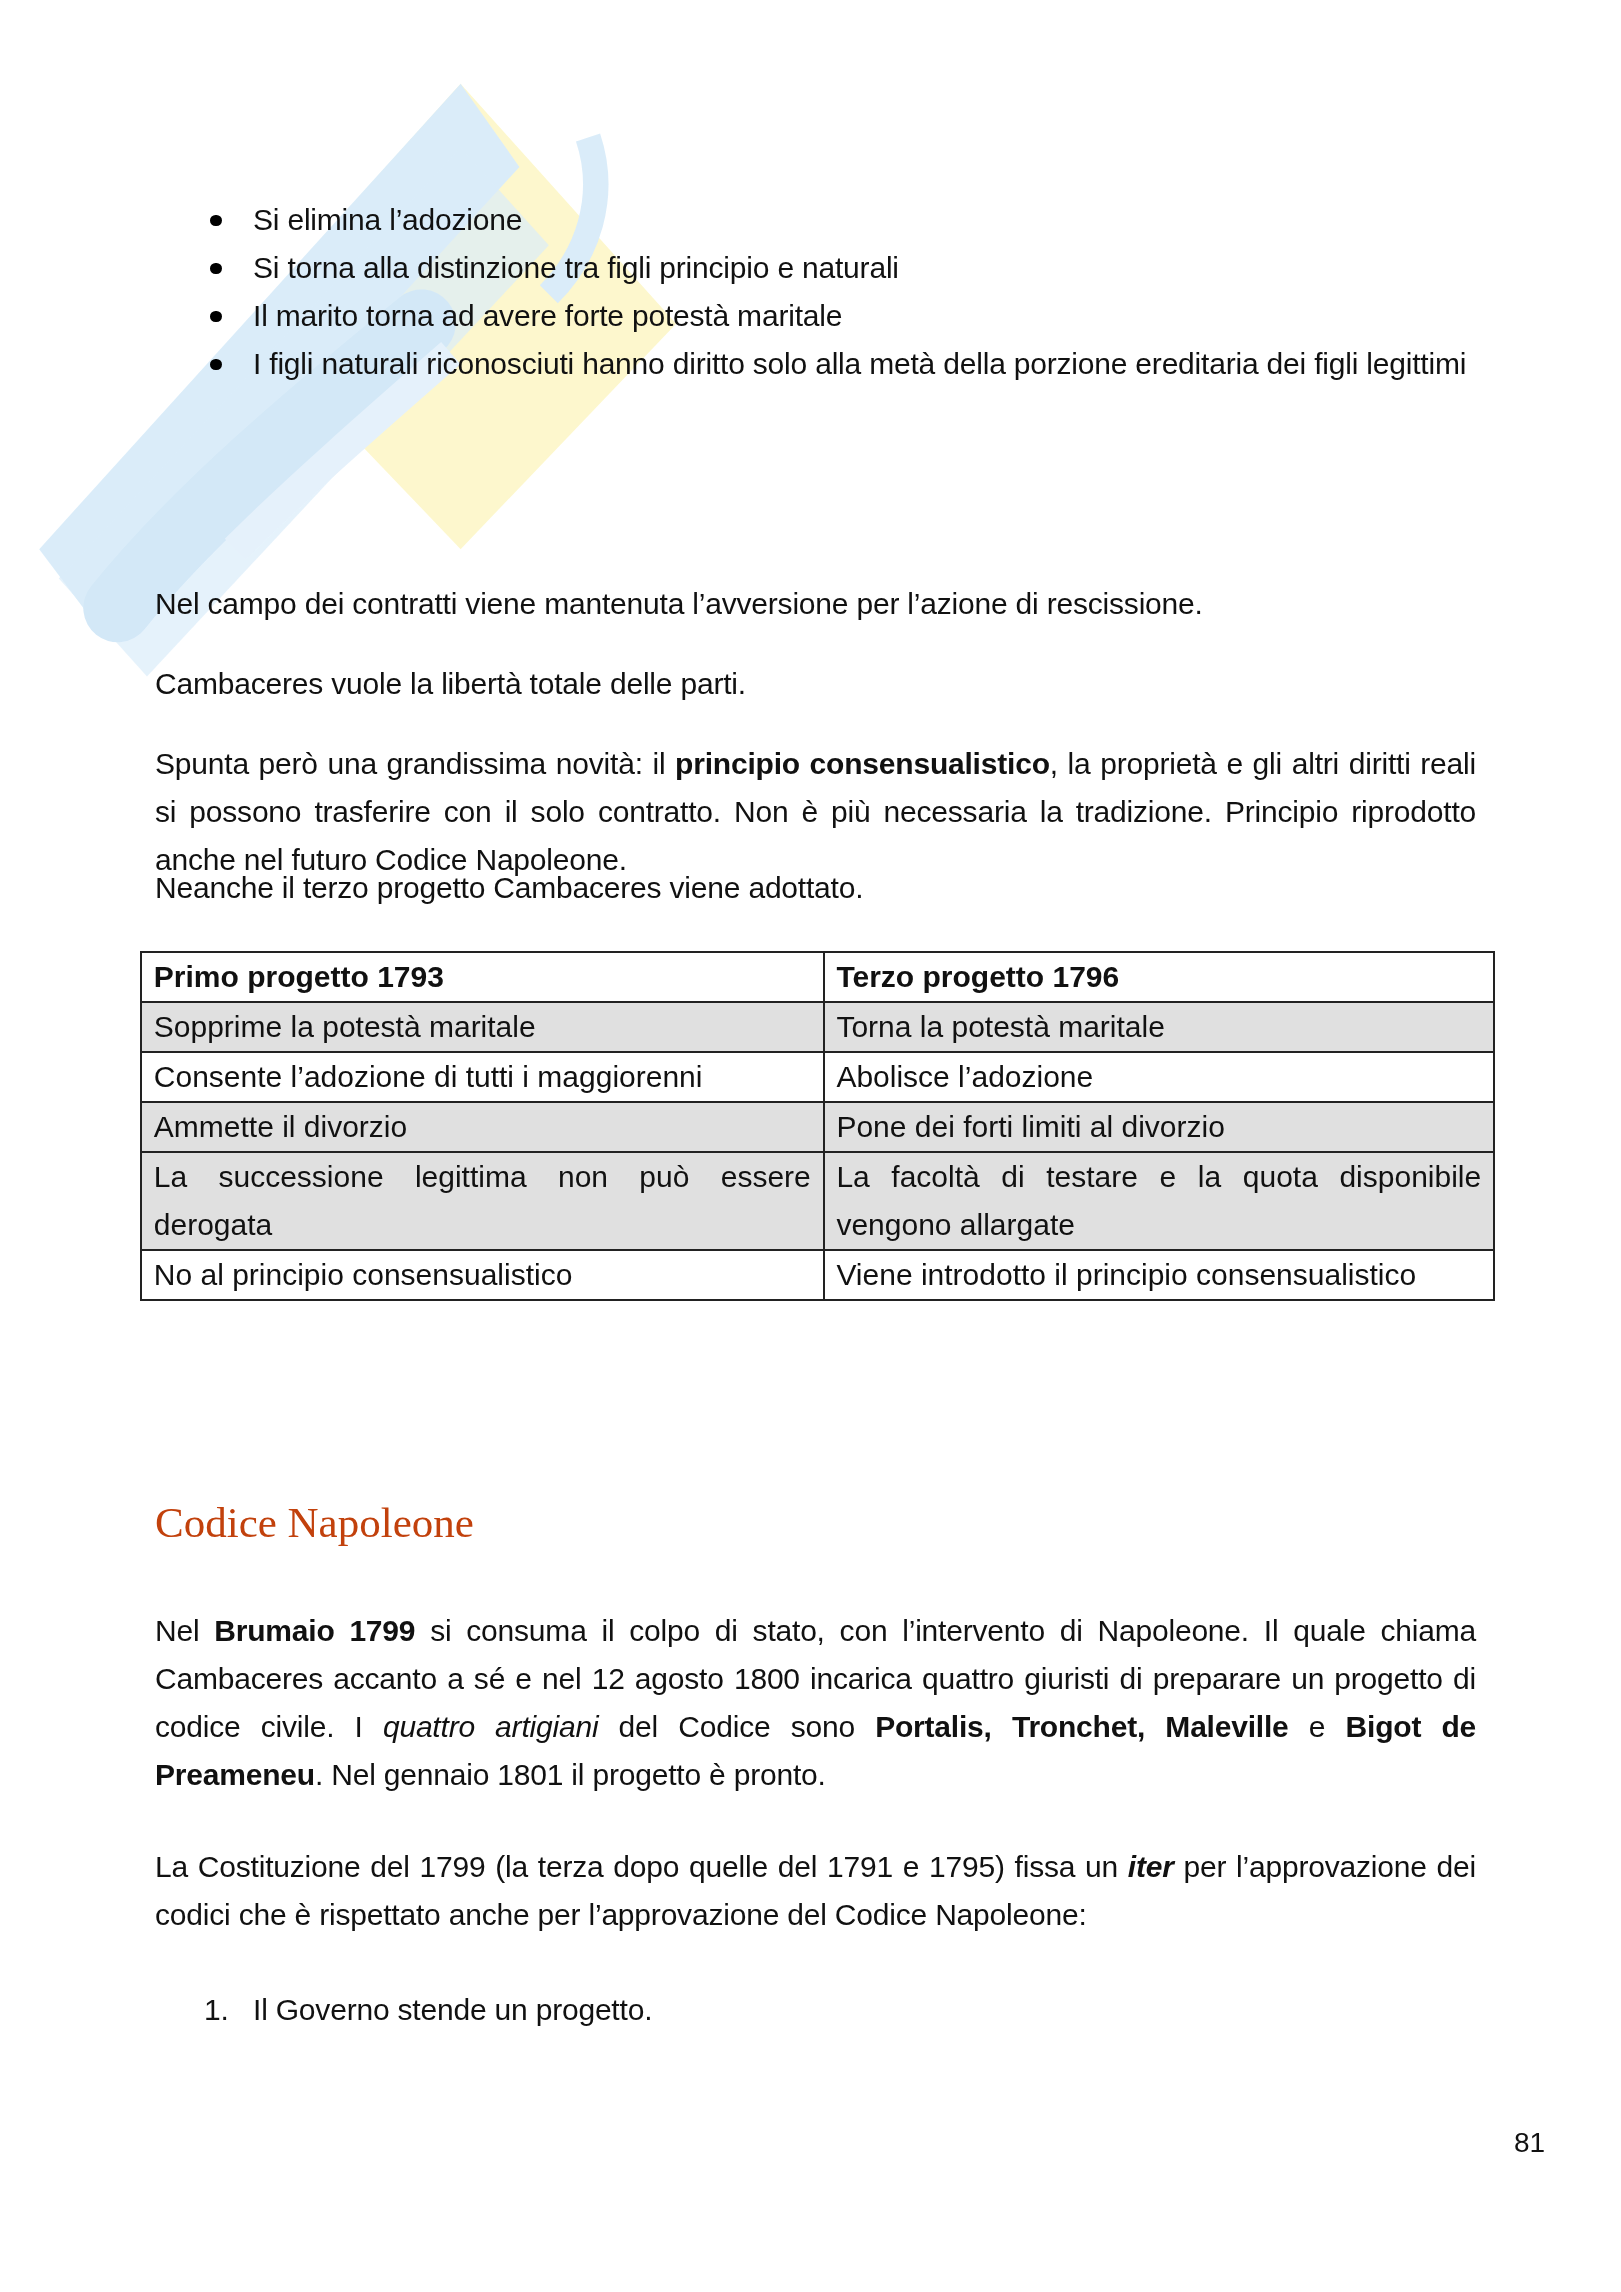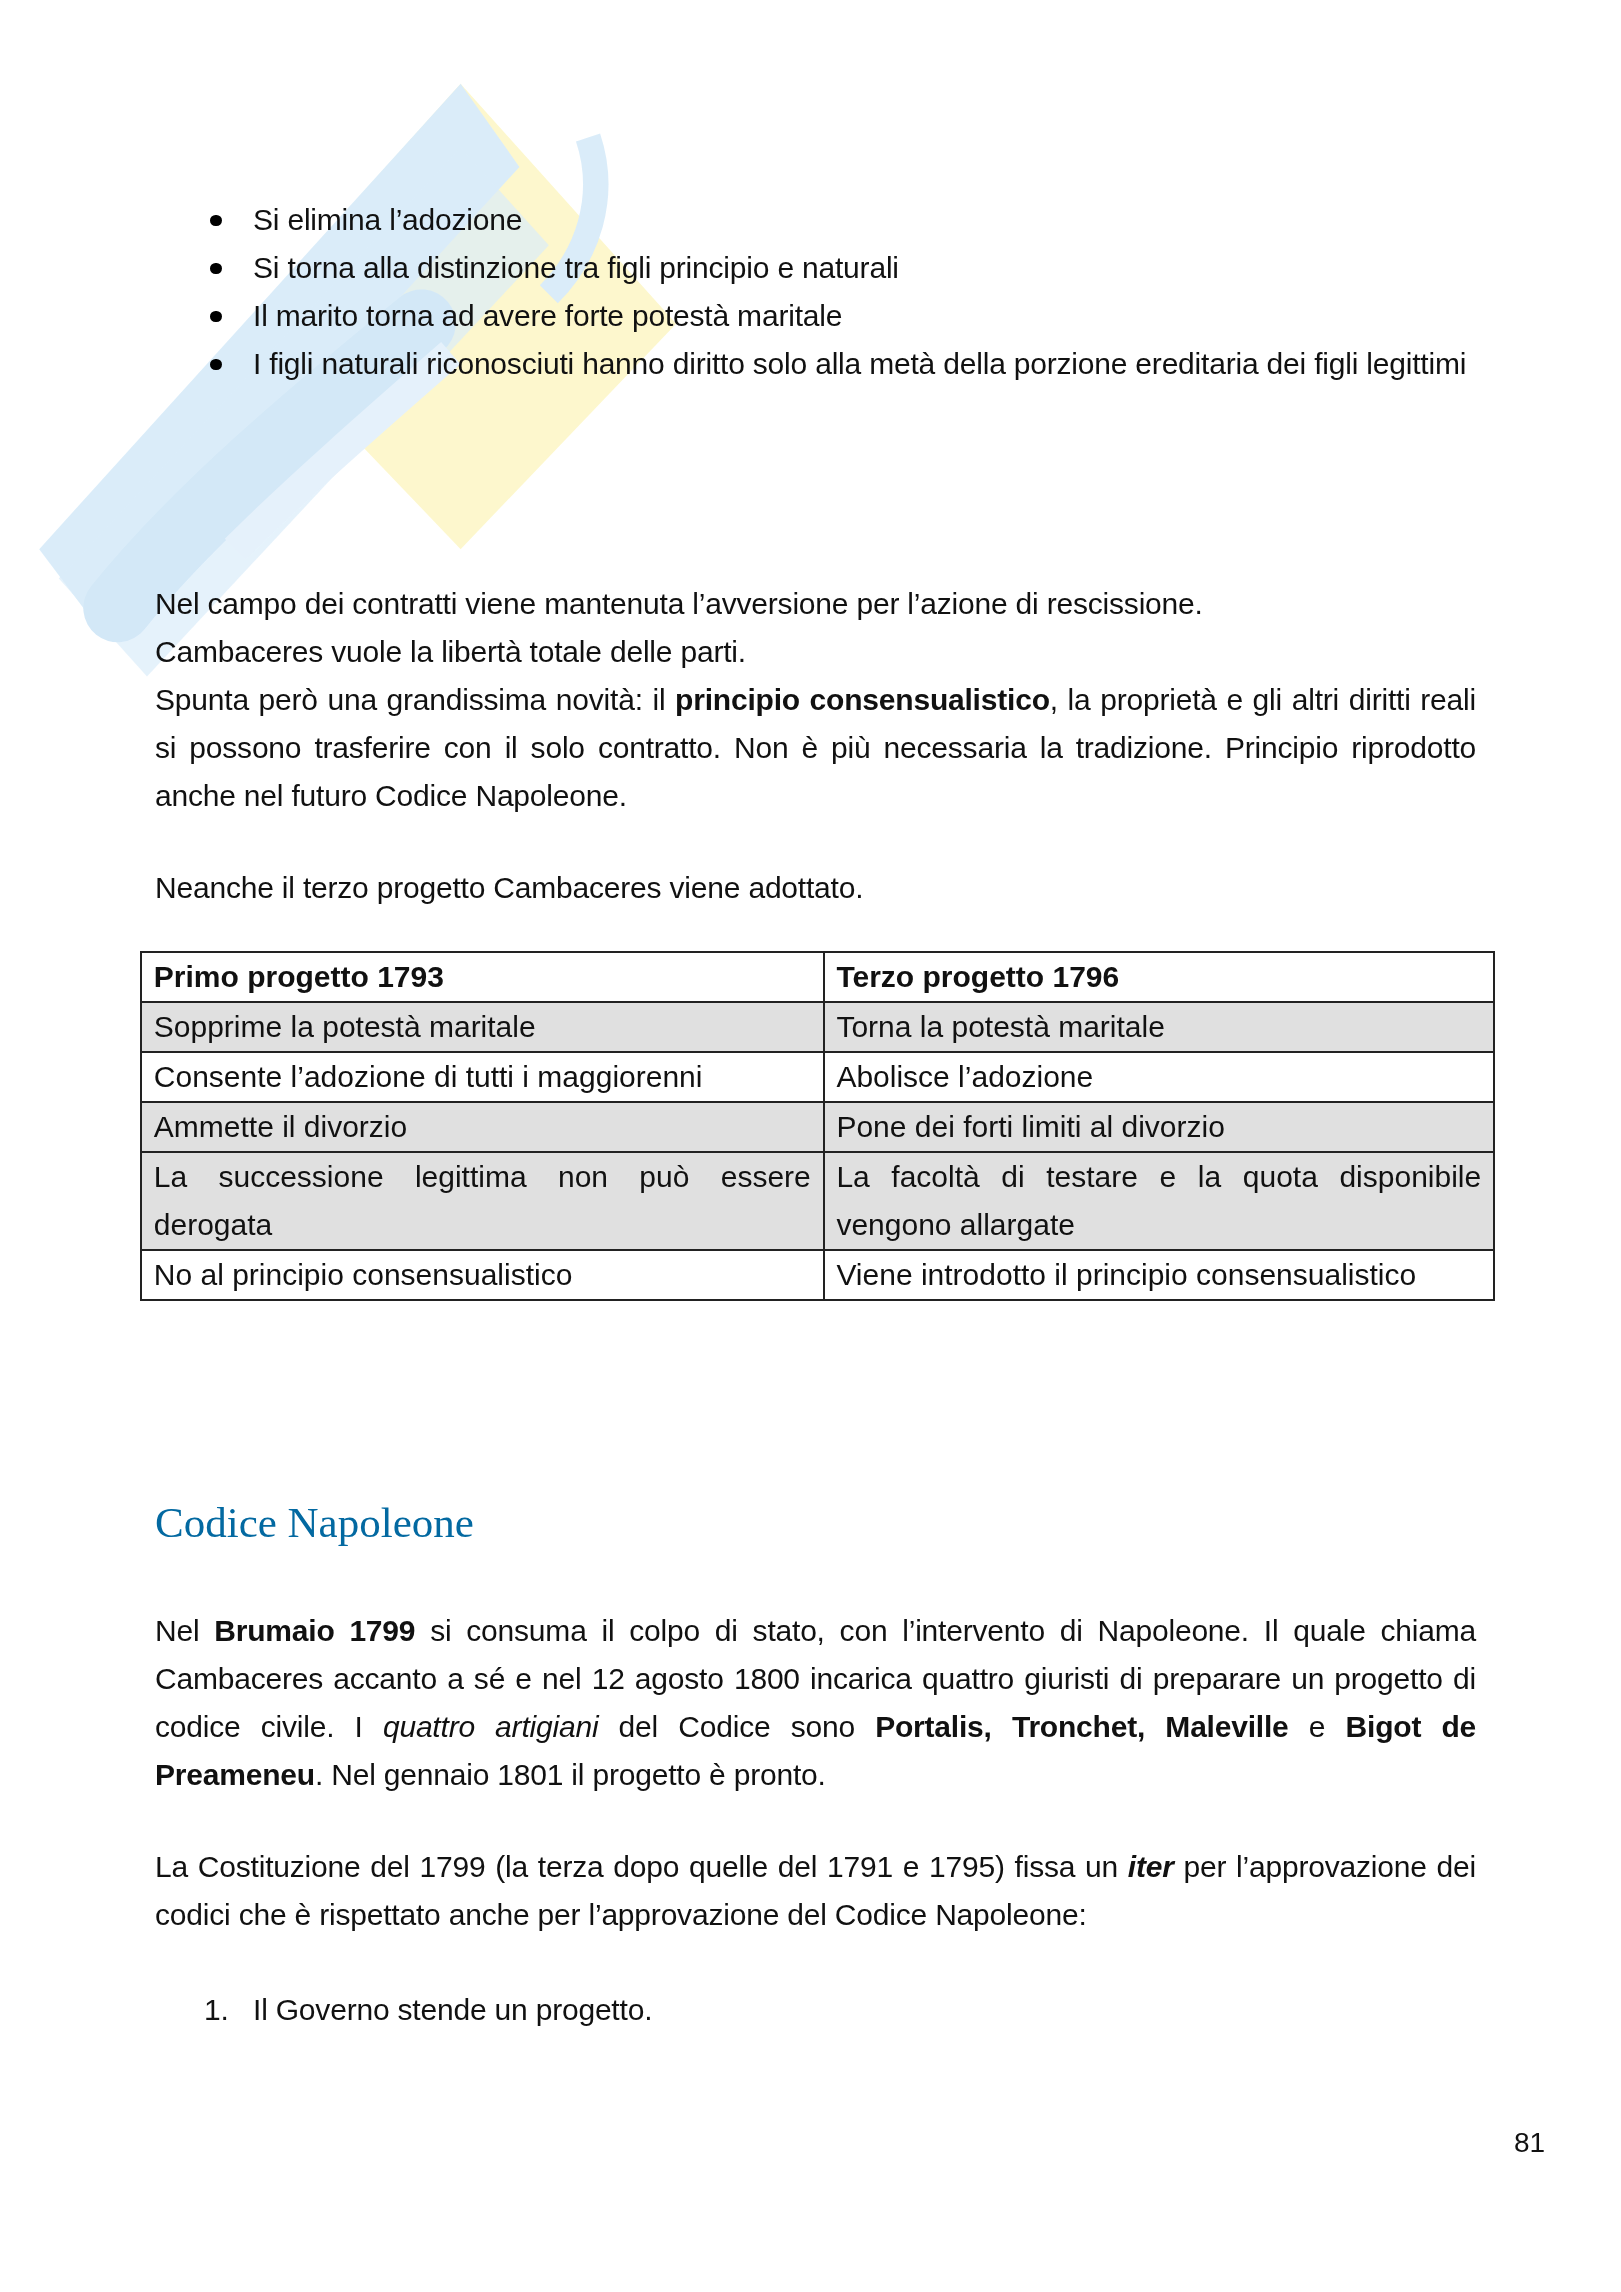--- a/index.html
+++ b/index.html
@@ -5,21 +5,21 @@
   html, body { margin: 0; padding: 0; background: #ffffff; }
   body { width: 1621px; height: 2293px; position: relative; overflow: hidden;
          font-family: "Liberation Sans", sans-serif; color: #111; }
   .wm { position: absolute; left: 0; top: 0; width: 1621px; height: 2293px; pointer-events: none; z-index: 0; }
   .page { position: absolute; left: 0; top: 0; width: 1493px; height: 2293px; z-index: 1; }
   .txt { font-size: 30px; line-height: 48px; letter-spacing: -0.2px; }
   ul.bul { position: absolute; left: 155px; top: 196px; width: 1321px; margin: 0; padding: 0; list-style: none; }
   ul.bul li { position: relative; padding-left: 98px; text-align: justify; text-align-last: left; }
   ul.bul li .dot { position: absolute; left: 55px; top: 18.6px; width: 11.8px; height: 11.8px; border-radius: 50%; background: #000; }
   .para { position: absolute; left: 155px; width: 1321px; margin: 0; text-align: justify; }
-  .para .last { text-align-last: left; }
+  .para .last { text-align-last: left; margin-top: 32px; }
   b { font-weight: bold; }
   table.cmp { position: absolute; left: 140px; top: 951px; width: 1355px; border-collapse: collapse; }
   table.cmp td { border: 2px solid #222; padding: 0 11.8px; vertical-align: top; font-size: 30px; line-height: 48px;
                  text-align: justify; text-align-last: left; }
   table.cmp td:first-child { width: 657px; }
   table.cmp tr.shade td { background: #e0e0e0; }
   table.cmp tr.head td { font-weight: bold; }
   h2.sec { position: absolute; left: 155px; top: 1495px; margin: 0; font-family: "Liberation Serif", serif;
            font-weight: normal; color: #d20a0a; font-size: 43px; line-height: 55px; }
   ol.steps { position: absolute; left: 155px; top: 1986px; margin: 0; padding: 0; list-style: none; }
@@ -80,21 +80,21 @@
       <td>La successione legittima non può essere derogata</td>
       <td>La facoltà di testare e la quota disponibile vengono allargate</td>
     </tr>
     <tr>
       <td>No al principio consensualistico</td>
       <td>Viene introdotto il principio consensualistico</td>
     </tr>
   </tbody>
     </table>
 
-  <h2 class="sec" style="color: #0369a1;">Codice Napoleone</h2>
+  <h2 class="sec" style="color: #c2410c;">Codice Napoleone</h2>
 
   <p class="para txt" style="top:1607px; text-align-last:left;"><span>Nel </span><b>Brumaio 1799</b><span> si consuma il colpo di stato, con l’intervento di Napoleone. Il quale chiama Cambaceres accanto a sé e nel 12 agosto 1800 incarica quattro giuristi di preparare un progetto di codice civile. I </span><i>quattro artigiani</i><span> del Codice sono </span><b>Portalis, Tronchet, Maleville</b><span> e </span><b>Bigot de Preameneu</b><span>. Nel gennaio 1801 il progetto è pronto.</span></p>
 
   <p class="para txt" style="top:1843px; text-align-last:left;"><span>La Costituzione del 1799 (la terza dopo quelle del 1791 e 1795) fissa un </span><b><i>iter</i></b><span> per l’approvazione dei codici che è rispettato anche per l’approvazione del Codice Napoleone:</span></p>
 
   <ol class="steps txt">
     <li><span class="num">1.</span><span>Il Governo stende un progetto.</span></li>
   </ol>
 
   <div class="pnum">81</div>

